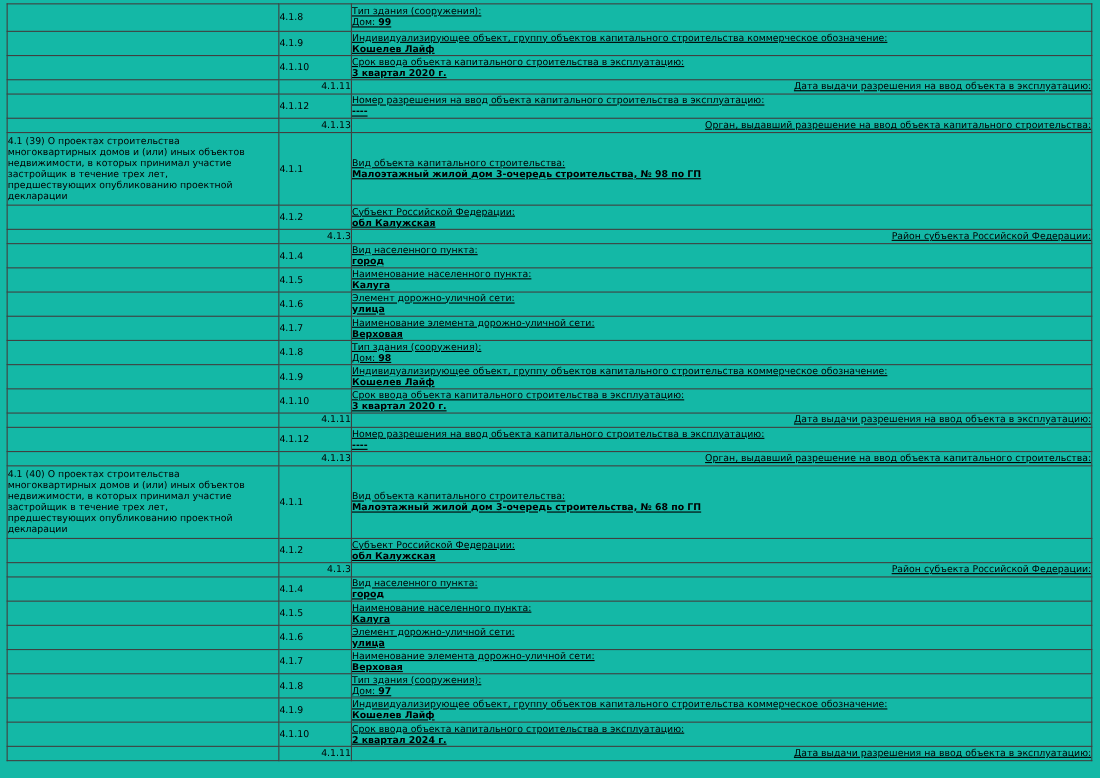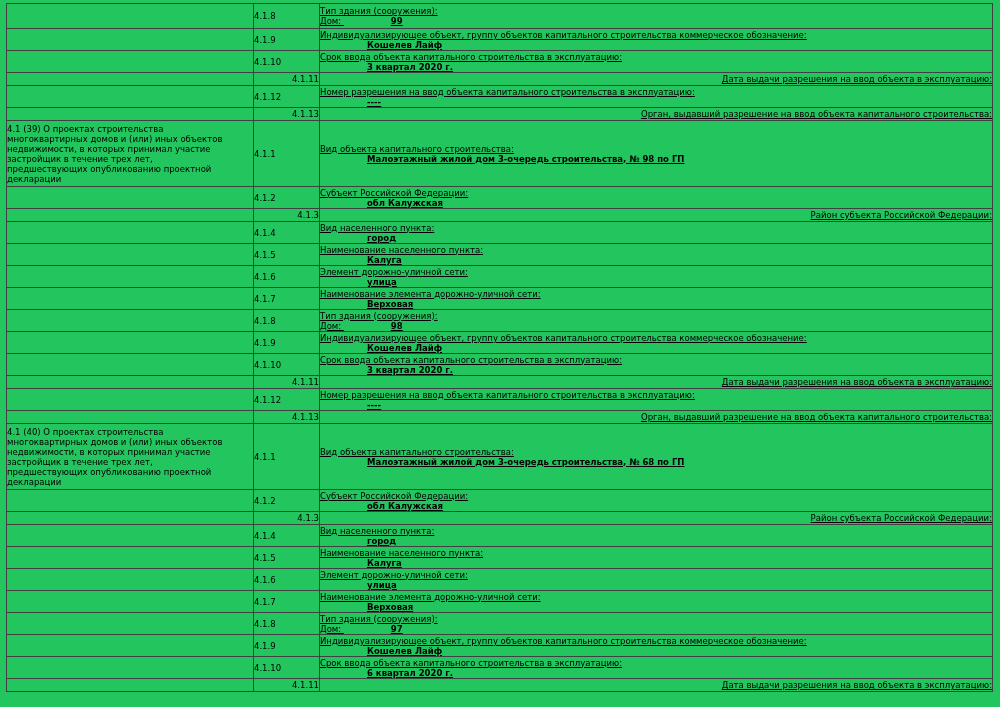--- a/index.html
+++ b/index.html
@@ -7,21 +7,21 @@
     padding: 0;
     background: #ffffff;
     width: 1000px;
     height: 707px;
     overflow: hidden;
   }
   .page {
     position: relative;
     width: 1000px;
     height: 707px;
-    background: #22c55e;
+    background: #14b8a6;
     font-family: "DejaVu Sans", sans-serif;
     font-size: 8.5px;
     color: #000000;
   }
   table.decl {
     position: absolute;
     left: 6px;
     top: 3px;
     width: 986px;
     border-collapse: collapse;
@@ -45,21 +45,21 @@
   }
   td.c2 {
     padding-left: 2px;
   }
   td.c3 {
     padding-left: 2px;
     text-decoration: underline;
   }
   td.c3 .lbl { line-height: 10px; }
   td.c3 .val { line-height: 10px; }
-  td.c3 .val .bold { font-weight: bold; margin-left: 47px; }
+  td.c3 .val .bold { font-weight: bold; }
   tr.r-one  { height: 13px; text-align: right; }
   tr.r-two  { height: 22px; }
   tr.r-first{ height: 25px; }
   tr.r-tall { height: 66px; }
 </style>
 </head>
 <body>
 
 <div class="page">
   <table class="decl">
@@ -299,21 +299,21 @@
           <td class="c3">
             <div class="lbl">Индивидуализирующее объект, группу объектов капитального строительства коммерческое обозначение:</div>
             <div class="val"><span class="bold">Кошелев Лайф</span></div>
           </td>
         </tr>
         <tr class="r-two">
           <td class="c1"></td>
           <td class="c2">4.1.10</td>
           <td class="c3">
             <div class="lbl">Срок ввода объекта капитального строительства в эксплуатацию:</div>
-            <div class="val"><span class="bold">6 квартал 2020 г.</span></div>
+            <div class="val"><span class="bold">2 квартал 2024 г.</span></div>
           </td>
         </tr>
         <tr class="r-one">
           <td class="c1"></td>
           <td class="c2">4.1.11</td>
           <td class="c3">
             <div class="lbl">Дата выдачи разрешения на ввод объекта в эксплуатацию:</div>
           </td>
         </tr>
       </tbody>

